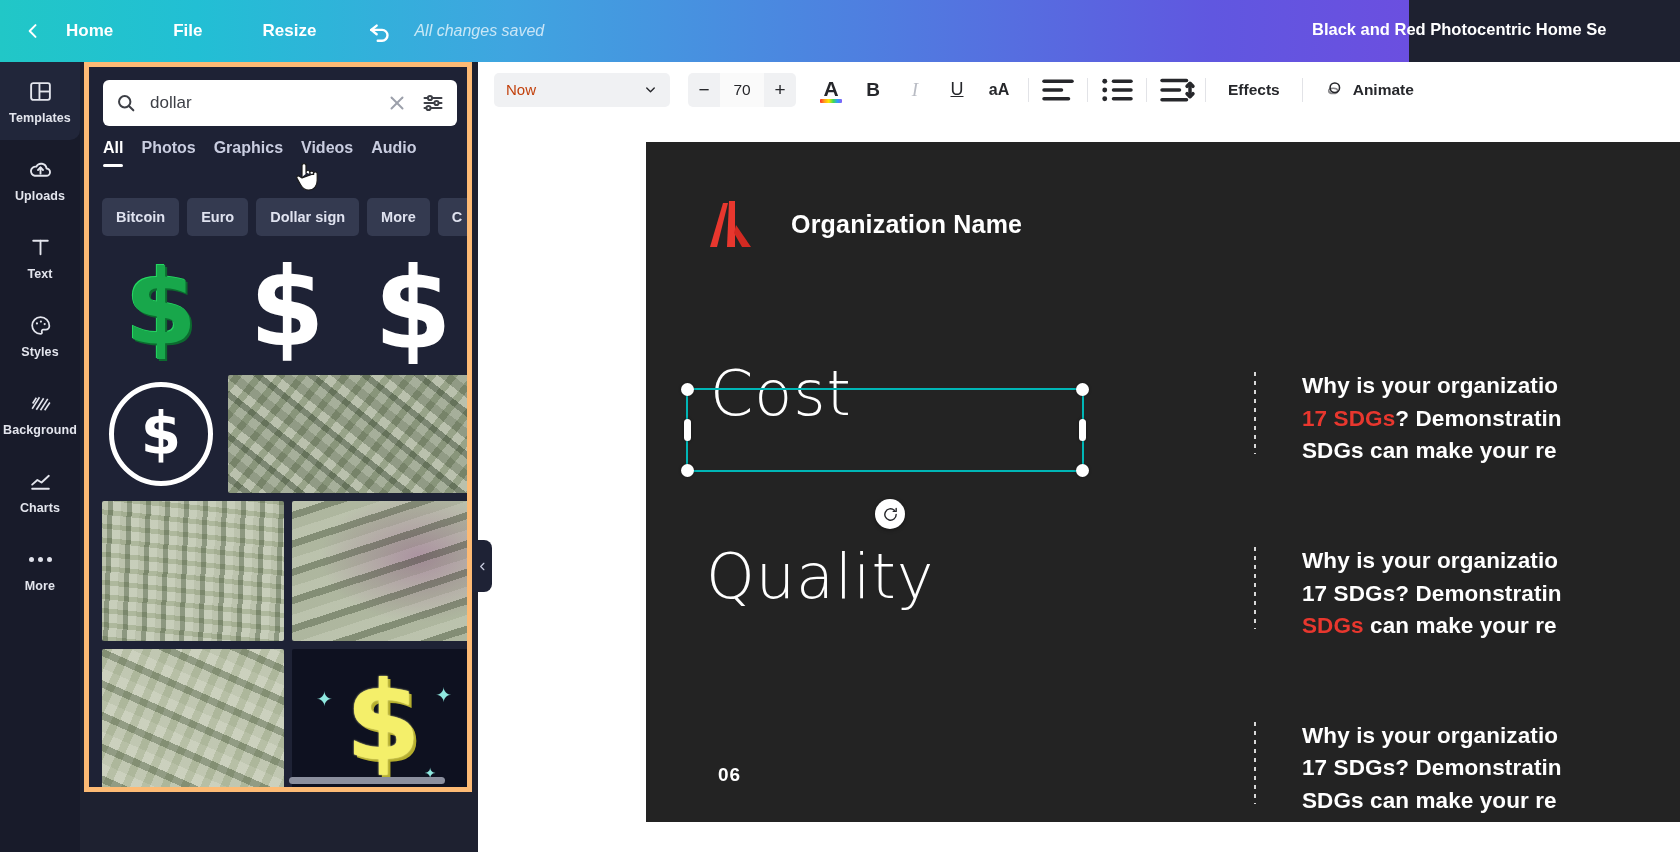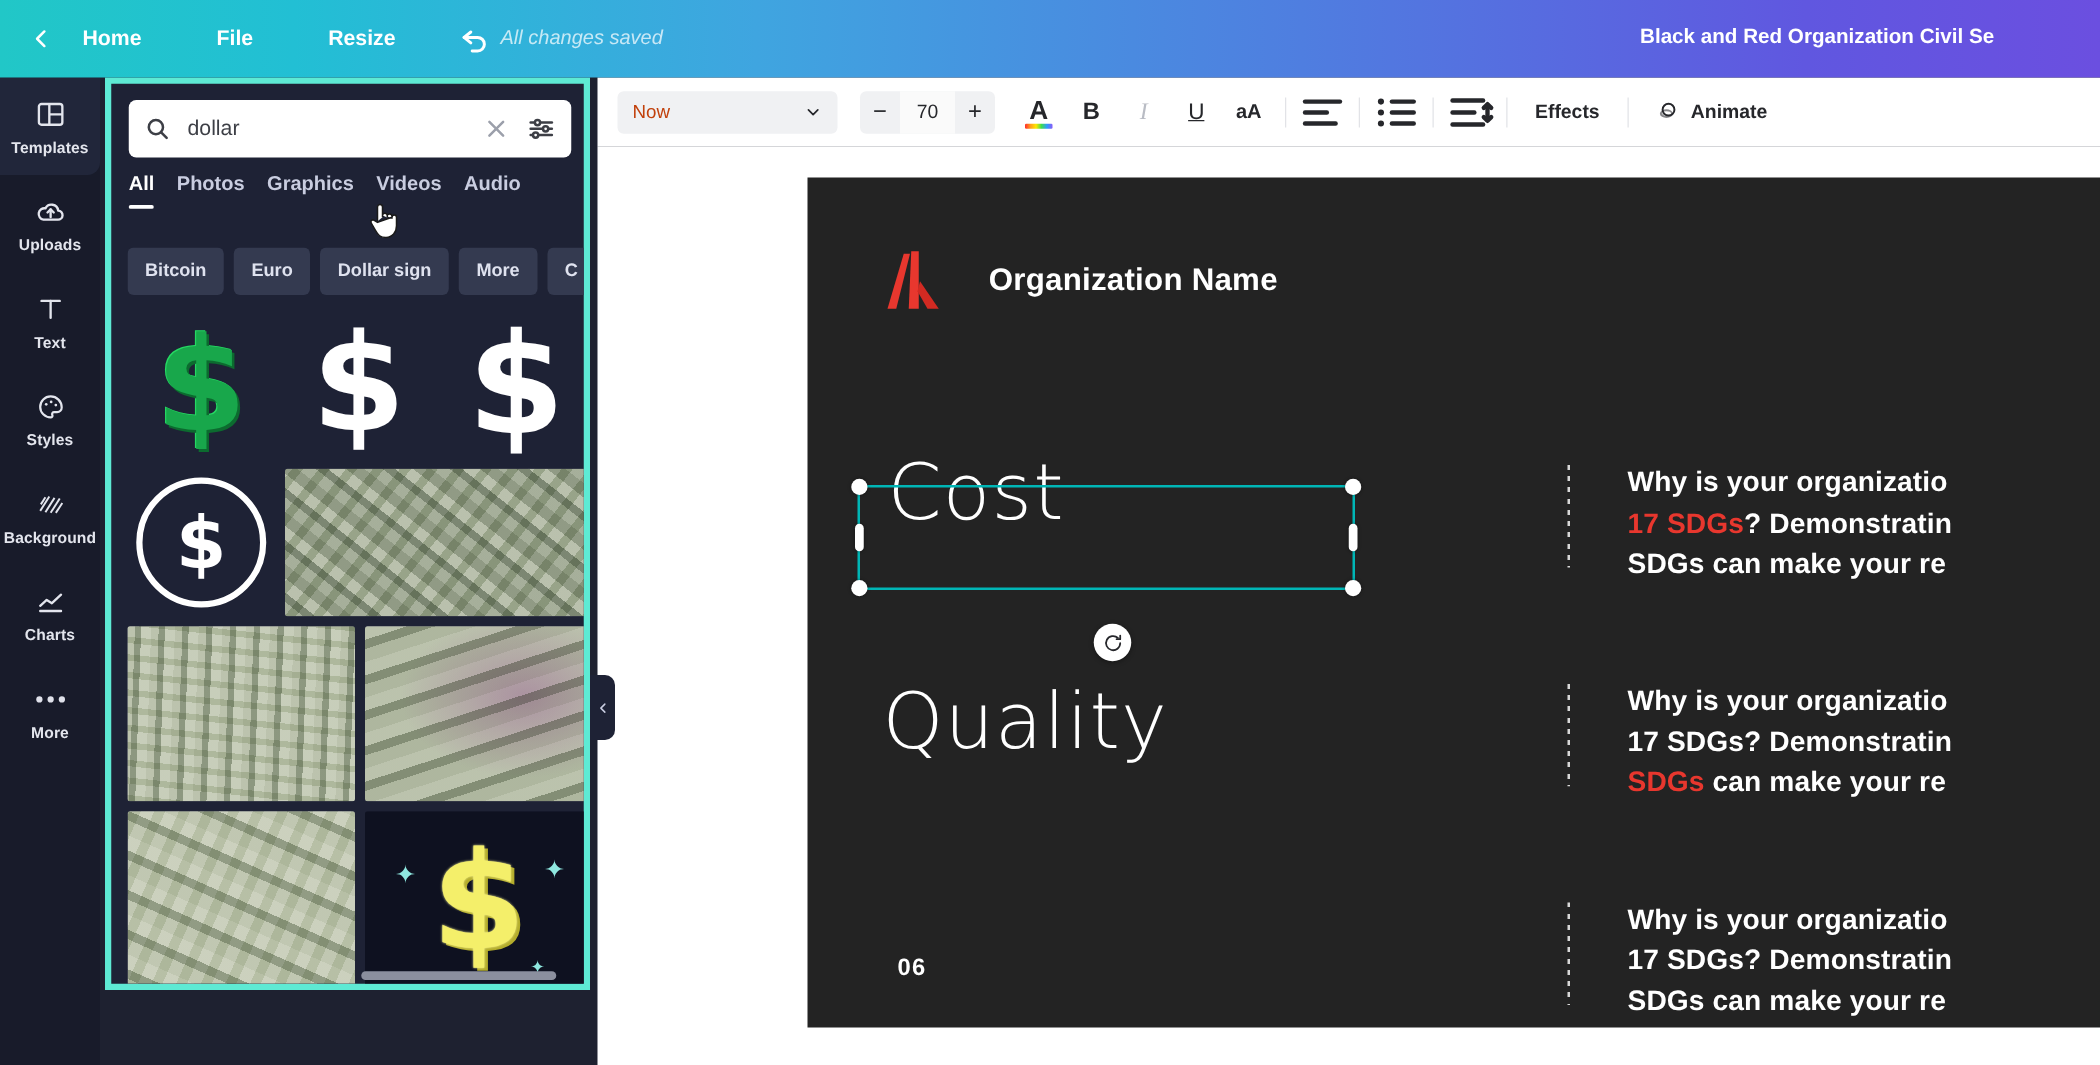--- a/index.html
+++ b/index.html
@@ -6,42 +6,42 @@
   html, body {
     width: 1680px; height: 852px;
     overflow: hidden;
     background: #1e2130;
     font-family: "Liberation Sans", sans-serif;
   }
   .app { position: relative; width: 1680px; height: 852px; overflow: hidden; }
 
   
   .topbar {
-    position: absolute; top: 0; left: 0; width: 1680px; height: 62px;
+    position: absolute; top: 0; left: 0; width: 1409px; height: 62px;
     background: linear-gradient(90deg, #21c7c7 0%, #22bfd4 14%, #3fa5e0 36%, #4f7ee0 62%, #6057e0 86%, #6b4fe0 100%);
     display: flex; align-items: center; z-index: 40;
   }
   .hdr-back {
     width: 34px; height: 34px; margin-left: 16px;
     display: flex; align-items: center; justify-content: center;
     cursor: pointer;
   }
   .hdr-back svg { width: 20px; height: 20px; }
   .hdr-item {
     color: #ffffff; font-size: 17px; font-weight: bold;
     padding: 6px 16px; cursor: pointer; white-space: nowrap;
   }
   .hdr-undo {
     width: 38px; height: 34px; margin-left: 30px;
     display: flex; align-items: center; justify-content: center; cursor: pointer;
   }
   .hdr-undo svg { width: 26px; height: 26px; }
   .hdr-saved {
     color: rgba(255,255,255,0.72); font-size: 16px; font-style: italic;
-    white-space: nowrap; text-align: right;
+    margin-left: 14px; white-space: nowrap; text-align: right;
   }
   .hdr-title {
     position: absolute; left: 1312px; top: 20px;
     color: #ffffff; font-size: 16.5px; font-weight: bold; white-space: nowrap;
   }
 
   
   .rail {
     position: absolute; top: 62px; left: 0; width: 80px; height: 790px;
     background: #181b2a; z-index: 30;
@@ -58,21 +58,21 @@
   .rail-label {
     font-size: 12.5px; font-weight: bold; margin-top: 6px;
     letter-spacing: .1px; color: #e3e5ed;
   }
   .dots { display: flex; gap: 4px; }
   .dots i { width: 5px; height: 5px; background: #dfe1ea; border-radius: 50%; display: block; }
 
   
   .panel {
     position: absolute; top: 62px; left: 84px; width: 388px; height: 730px;
-    background: #1e2235; border: 5px solid #5eead4; z-index: 25; overflow: hidden;
+    background: #1e2235; border: 5px solid #fdba74; z-index: 25; overflow: hidden;
   }
   .panel-inner { position: absolute; inset: 0; overflow: hidden; }
 
   .searchbar {
     position: absolute; top: 13px; left: 14px; width: 354px; height: 46px;
     background: #ffffff; border-radius: 6px;
     display: flex; align-items: center; padding: 0 12px;
   }
   .searchbar .mag { width: 22px; height: 22px; flex: 0 0 auto; }
   .search-value {
@@ -304,21 +304,21 @@
     <div class="hdr-item">Home</div>
     <div class="hdr-item" style="margin-left:28px">File</div>
     <div class="hdr-item" style="margin-left:28px">Resize</div>
     <div class="hdr-undo">
       <svg viewBox="0 0 24 24" fill="none" stroke="#fff" stroke-width="2.2" stroke-linecap="round" stroke-linejoin="round">
         <polyline points="8 7 3 11 8 15"></polyline>
           <path d="M3 11h10a5 5 0 0 1 0 10H9"></path>
       </svg>
     </div>
     <div class="hdr-saved">All changes saved</div>
-    <div class="hdr-title">Black and Red Organization Civil Se</div>
+    <div class="hdr-title">Black and Red Photocentric Home Se</div>
   </div>
 
   <div class="rail">
 
     <div class="rail-item first">
       <span class="rail-icon">
         <svg viewBox="0 0 24 24" fill="none" stroke="#e3e5ed" stroke-width="1.8">
             <rect x="3" y="4" width="18" height="16" rx="2"></rect>
             <line x1="11" y1="4" x2="11" y2="20"></line>
             <line x1="11" y1="12" x2="21" y2="12"></line>

